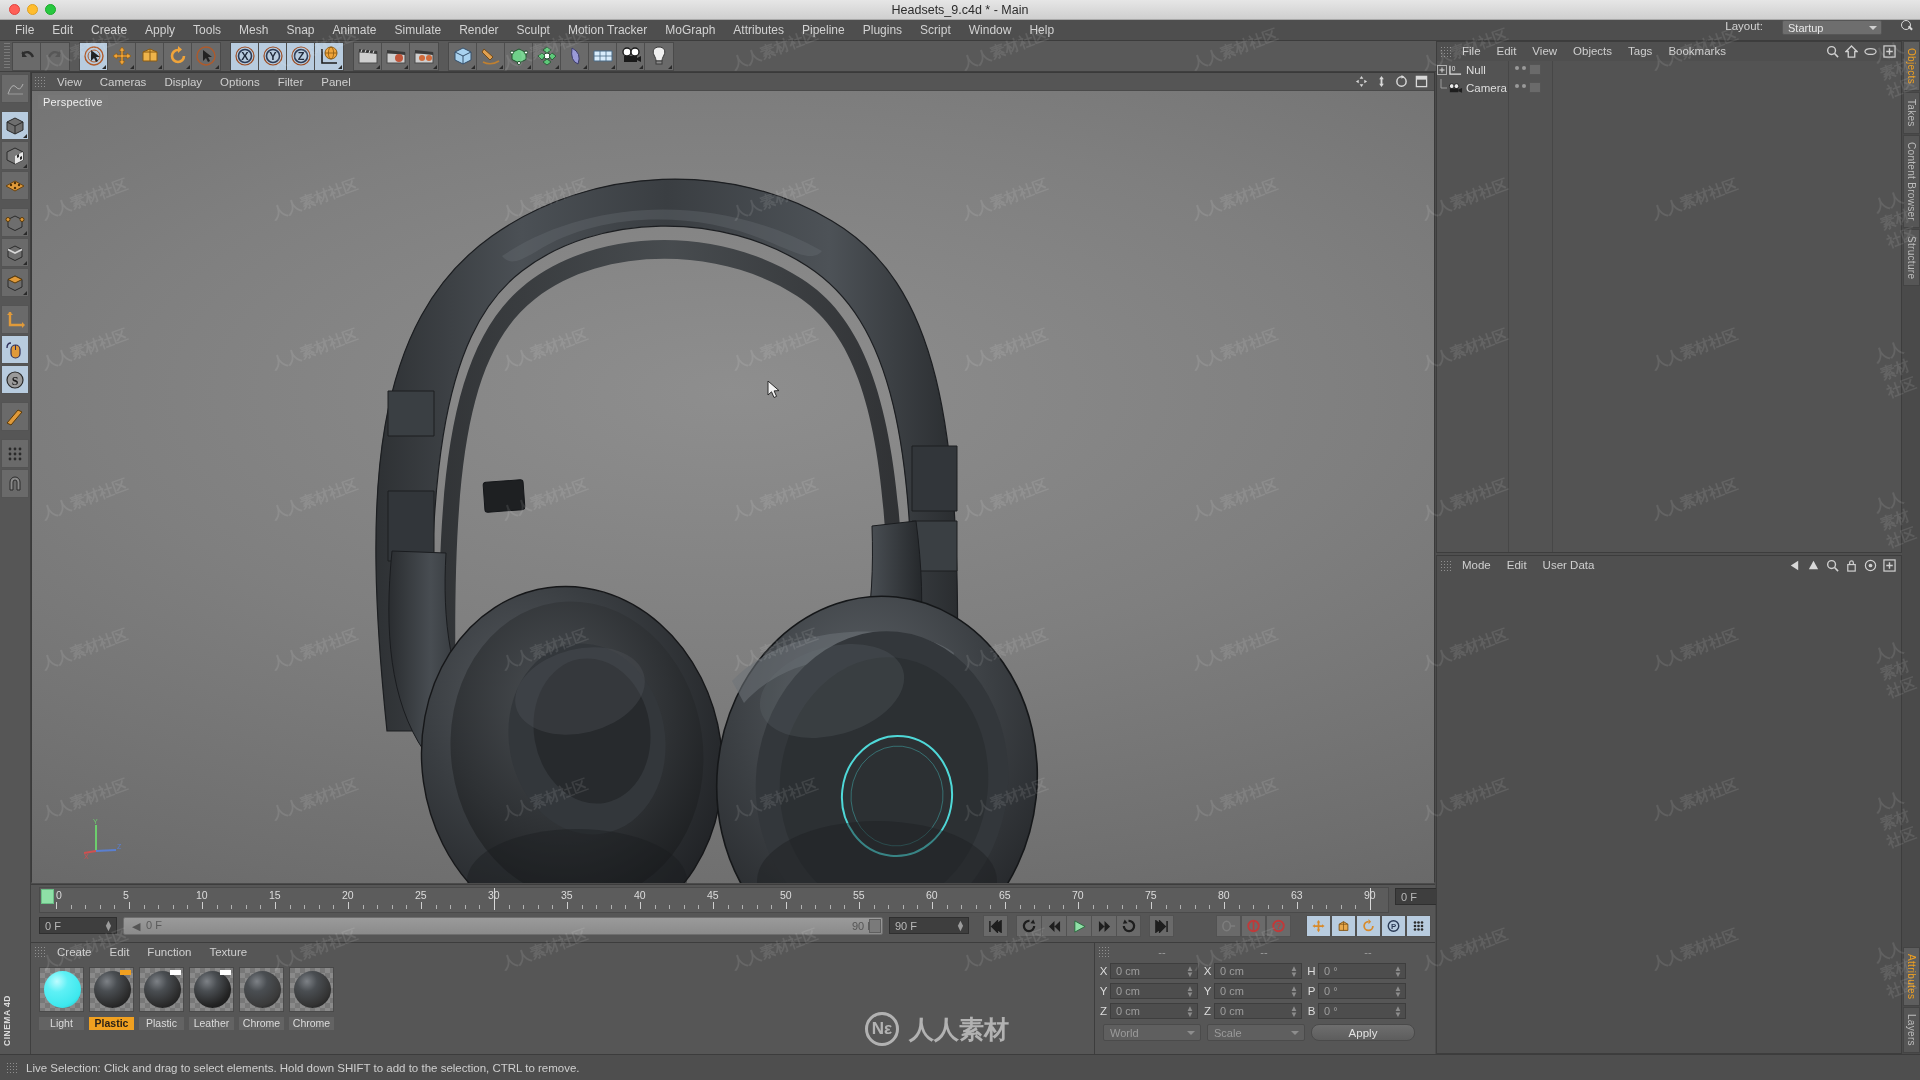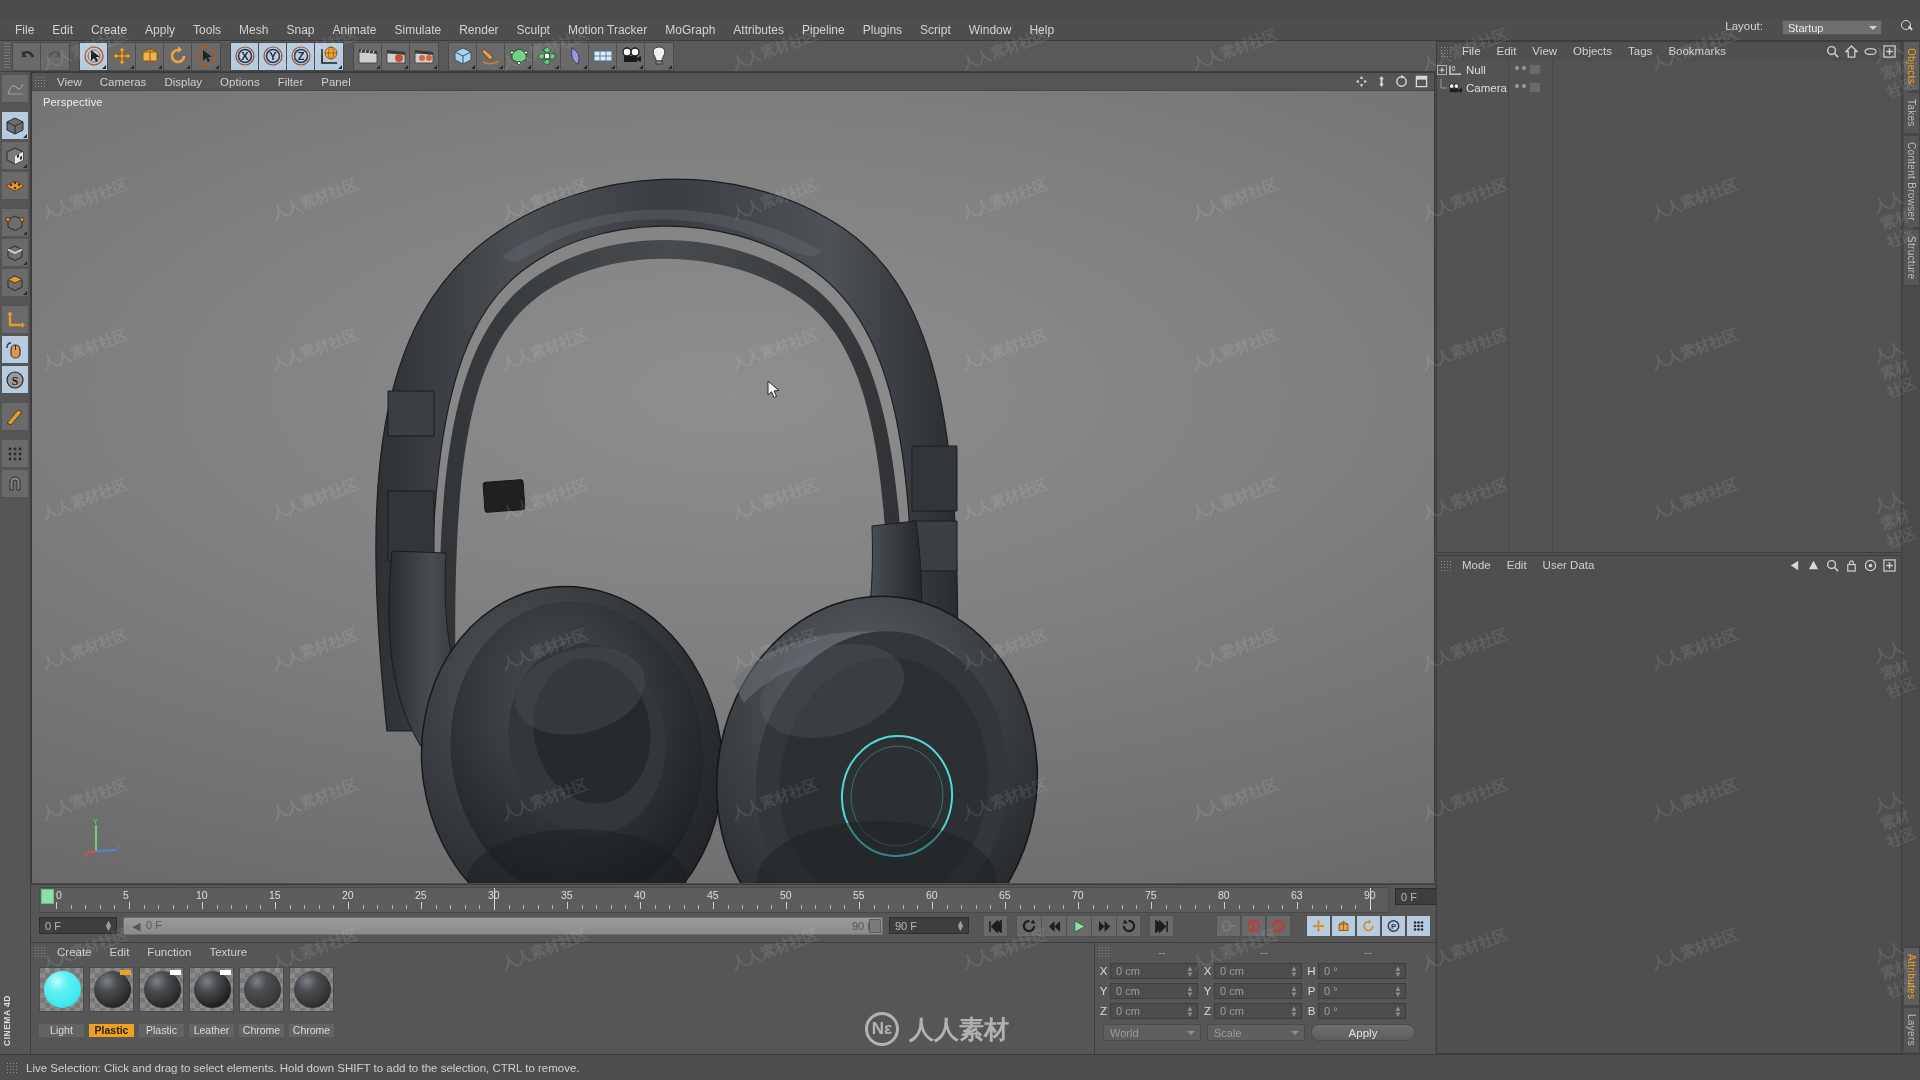--- a/index.html
+++ b/index.html
@@ -223,21 +223,21 @@
   }
   .matsphere i{
     position:absolute;left:4px;top:3px;width:37px;height:37px;border-radius:50%;
     display:block;
   }
   .mattag{
     position:absolute; right:2px; top:2px; width:11px;height:5px;
   }
   .matname{
     font-size:10.5px; text-align:center; color:#dcdcdc; line-height:13px;
-    background:#636363; margin-top:12px;
+    background:#636363; margin-top:5px;
   }
   .matname.sel{ background:#f0a020; color:#2a2118; font-weight:bold; }
 
   
   .coords{
     position:absolute; left:1095px; top:942px; width:340px; bottom:26px;
     background:#565656; border-top:1px solid #3d3d3d;
   }
   .coordhdr{ height:17px; display:flex; align-items:center; padding-left:3px;}
   .coordhdr .seg{ font-size:11px;color:#9e9e9e; }
@@ -304,20 +304,28 @@
     background:#4e4e4e; border-top:1px solid #3c3c3c;
     display:flex; align-items:center; padding-left:6px; gap:6px;
   }
   .statusbar .txt{ font-size:11.5px; color:#cfcfcf; }
 </style>
 </head>
 <body>
 
 <div class="app">
 
+  <div class="titlebar">
+    <div class="traffic">
+      <span class="dot r"></span>
+      <span class="dot y"></span>
+      <span class="dot g"></span>
+    </div>
+    <div class="win-title">Headsets_9.c4d * - Main</div>
+  </div>
 
   <div class="menubar" id="menubar">
       <div class="mi">File</div>
       <div class="mi">Edit</div>
       <div class="mi">Create</div>
       <div class="mi">Apply</div>
       <div class="mi">Tools</div>
       <div class="mi">Mesh</div>
       <div class="mi">Snap</div>
       <div class="mi">Animate</div>

